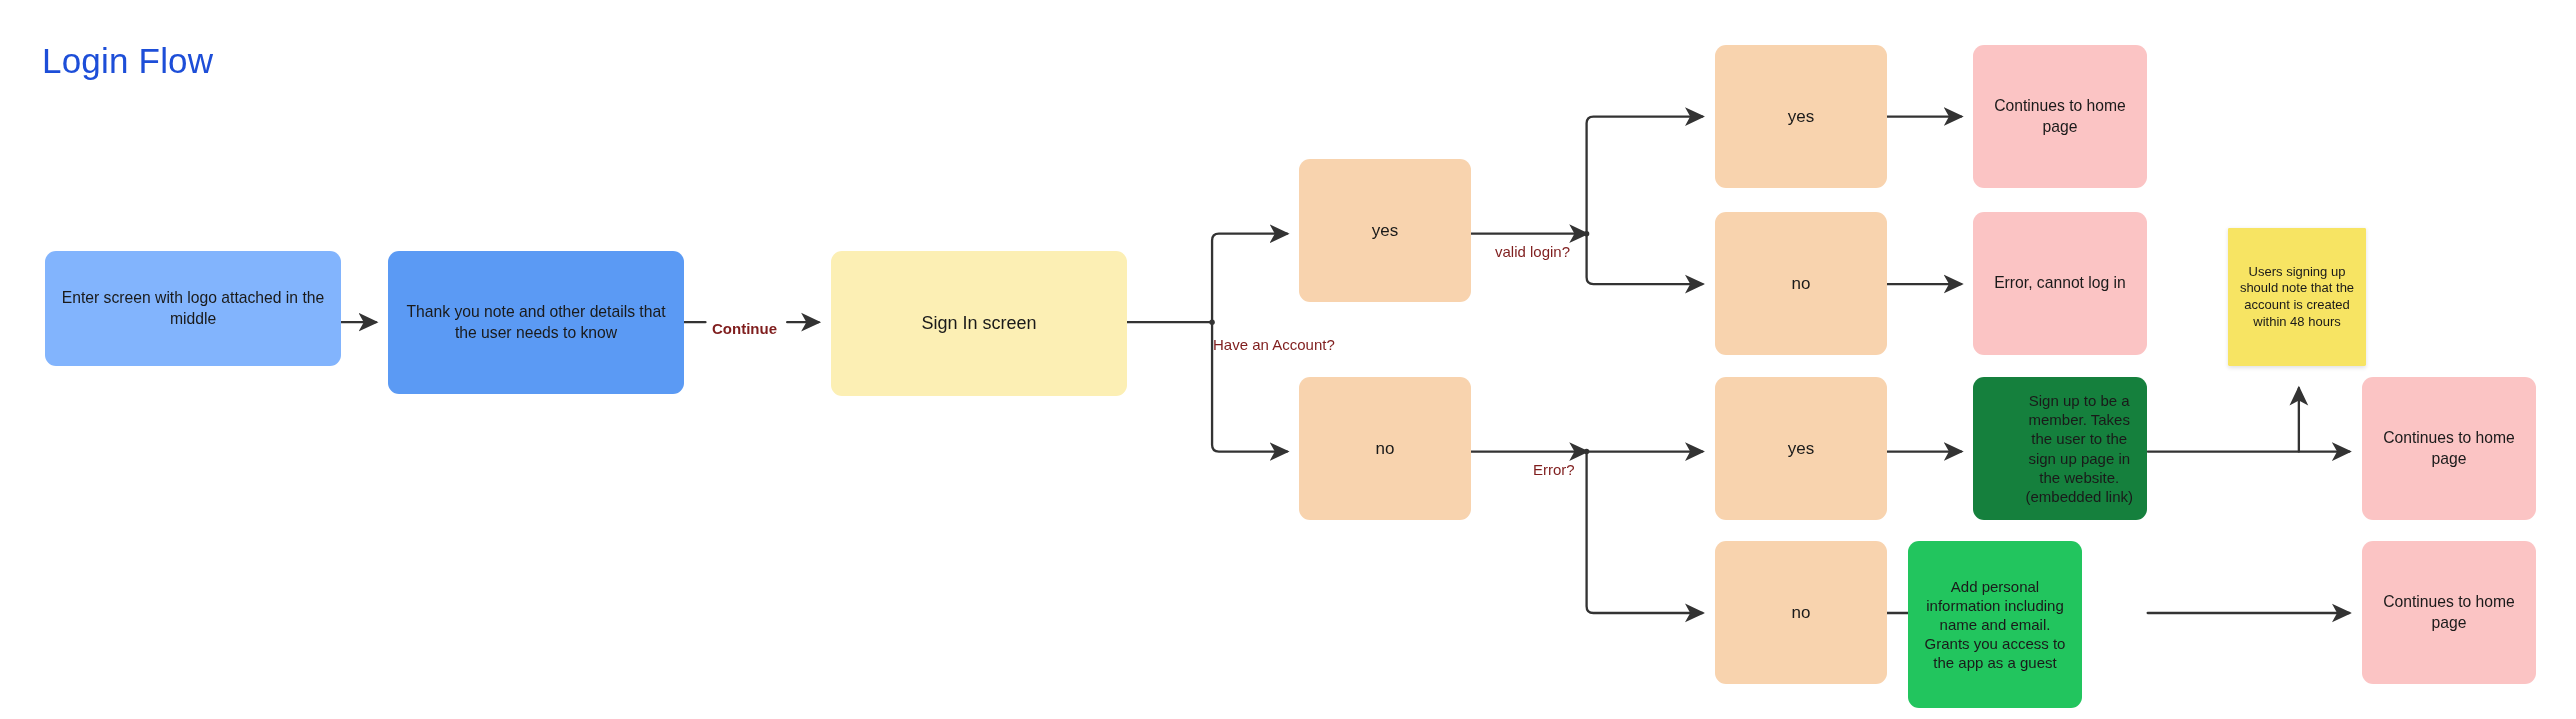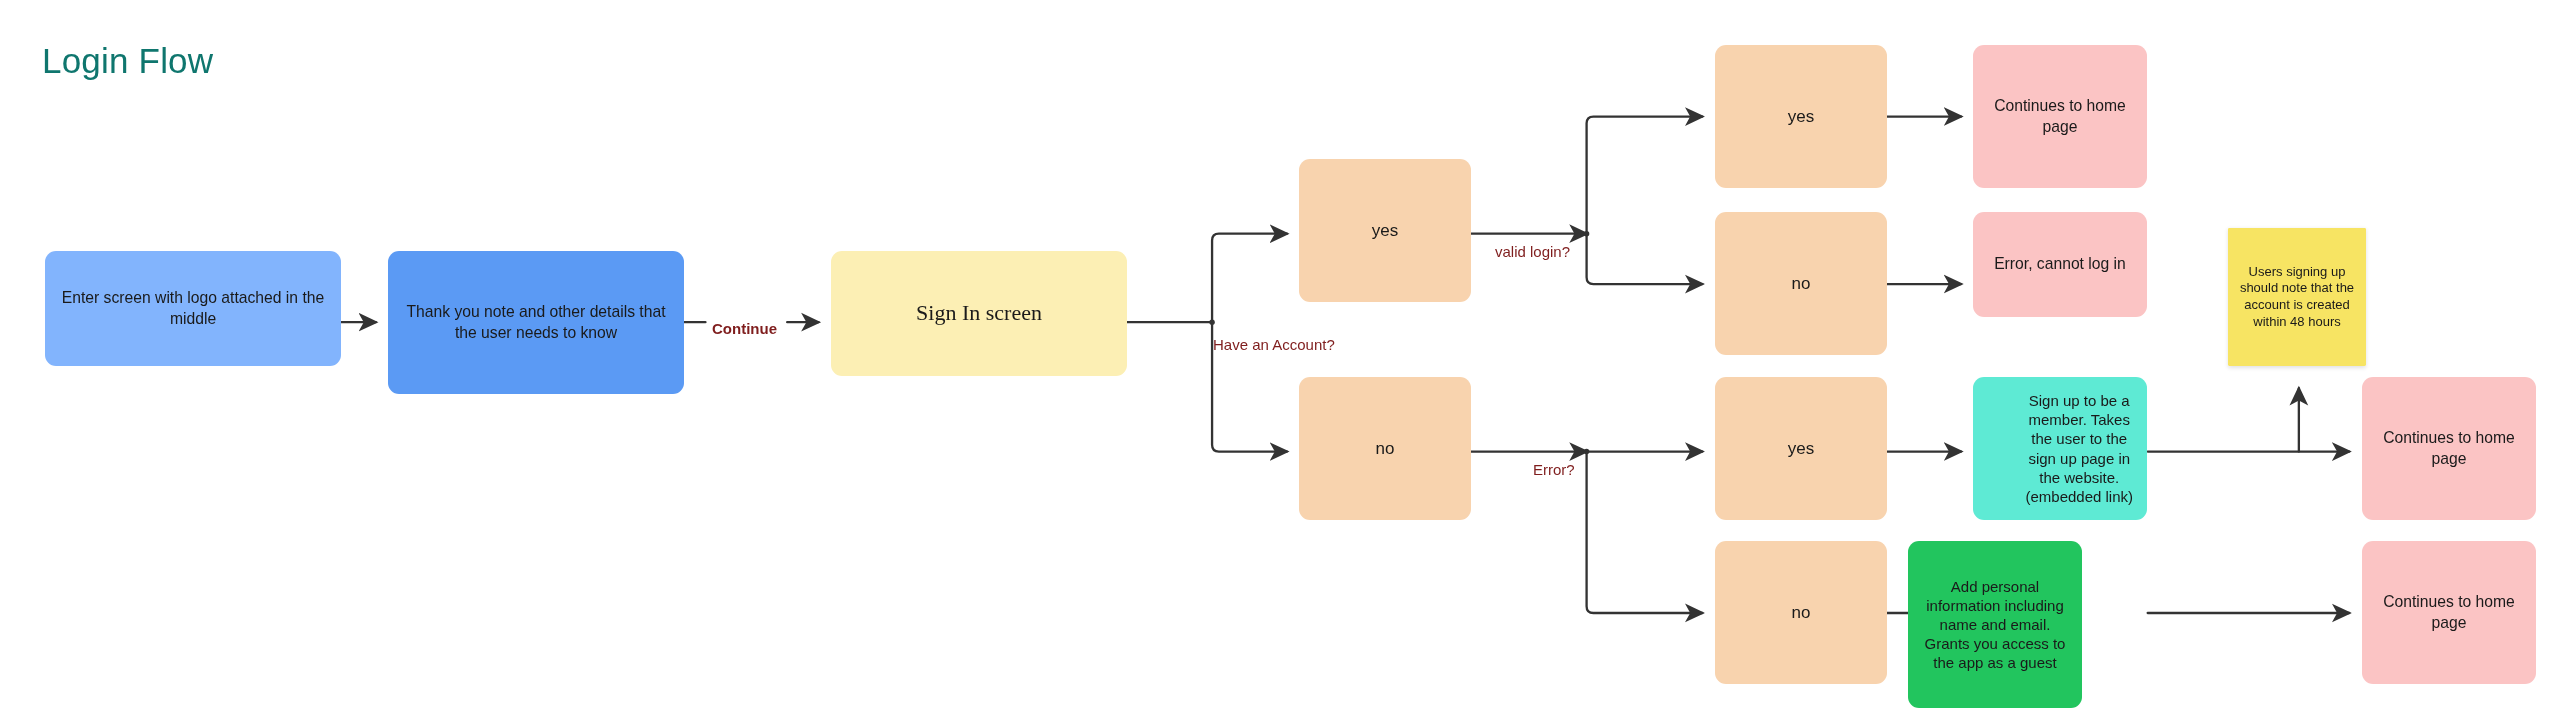--- a/index.html
+++ b/index.html
@@ -19,21 +19,21 @@
     top: 0; left: 0;
     width: 2576px;
     height: 720px;
   }
   #board-title {
     position: absolute;
     left: 42px;
     top: 41px;
     font-size: 35px;
     font-weight: 400;
-    color: #0f766e;
+    color: #1d4ed8;
     letter-spacing: 0.2px;
     white-space: nowrap;
   }
   .node {
     position: absolute;
     box-sizing: border-box;
     display: flex;
     align-items: center;
     justify-content: center;
     text-align: center;
@@ -96,21 +96,21 @@
 
 <div id="board-title">Login Flow</div>
 
 <div id="node-layer">
     <div class="node" style="left: 45px; top: 251px; width: 296px; height: 115px; background: rgb(130, 180, 253); font-size: 15.7px;">
       <span class="node-label">Enter screen with logo attached in the middle</span>
     </div>
     <div class="node" style="left: 388px; top: 251px; width: 296px; height: 143px; background: rgb(91, 154, 244); font-size: 15.7px; justify-content: flex-end;">
       <span class="node-label">Thank you note and other details that the user needs to know</span>
     </div>
-    <div class="node" style="left: 831px; top: 251px; width: 296px; height: 125px; background: rgb(252, 239, 180); font-size: 22px; font-family: Liberation Serif, serif;">
+    <div class="node" style="left: 831px; top: 251px; width: 296px; height: 145px; background: rgb(252, 239, 180); font-size: 18px;">
       <span class="node-label">Sign In screen</span>
     </div>
     <div class="node" style="left: 1299px; top: 159px; width: 172px; height: 143px; background: rgb(248, 211, 174); font-size: 17px;">
       <span class="node-label">yes</span>
     </div>
     <div class="node" style="left: 1299px; top: 377px; width: 172px; height: 143px; background: rgb(248, 211, 174); font-size: 17px;">
       <span class="node-label">no</span>
     </div>
     <div class="node" style="left: 1715px; top: 45px; width: 172px; height: 143px; background: rgb(248, 211, 174); font-size: 17px;">
       <span class="node-label">yes</span>
@@ -120,24 +120,24 @@
     </div>
     <div class="node" style="left: 1715px; top: 377px; width: 172px; height: 143px; background: rgb(248, 211, 174); font-size: 17px;">
       <span class="node-label">yes</span>
     </div>
     <div class="node" style="left: 1715px; top: 541px; width: 172px; height: 143px; background: rgb(248, 211, 174); font-size: 17px;">
       <span class="node-label">no</span>
     </div>
     <div class="node" style="left: 1973px; top: 45px; width: 174px; height: 143px; background: rgb(251, 196, 196); font-size: 15.7px;">
       <span class="node-label">Continues to home page</span>
     </div>
-    <div class="node" style="left: 1973px; top: 212px; width: 174px; height: 105px; background: rgb(251, 196, 196); font-size: 15.7px;">
+    <div class="node" style="left: 1973px; top: 212px; width: 174px; height: 143px; background: rgb(251, 196, 196); font-size: 15.7px;">
       <span class="node-label">Error, cannot log in</span>
     </div>
-    <div class="node" style="left: 1973px; top: 377px; width: 174px; height: 143px; background: #5eead4; font-size: 15px; padding-left: 48px;">
+    <div class="node" style="left: 1973px; top: 377px; width: 174px; height: 143px; background: #15803d; font-size: 15px; padding-left: 48px;">
       <span class="node-label">Sign up to be a member. Takes the user to the sign up page in the website. (embedded link)</span>
     </div>
     <div class="node" style="left: 1908px; top: 541px; width: 174px; height: 167px; background: #22c55e; font-size: 15px;">
       <span class="node-label">Add personal information including name and email. Grants you access to the app as a guest</span>
     </div>
     <div class="node sticky" style="left: 2228px; top: 214px; width: 138px; height: 138px; background: rgb(247, 228, 99); font-size: 13px; margin-top: 14px;">
       <span class="node-label">Users signing up should note that the account is created within 48 hours</span>
     </div>
     <div class="node" style="left: 2362px; top: 377px; width: 174px; height: 143px; background: rgb(251, 196, 196); font-size: 15.7px;">
       <span class="node-label">Continues to home page</span>

